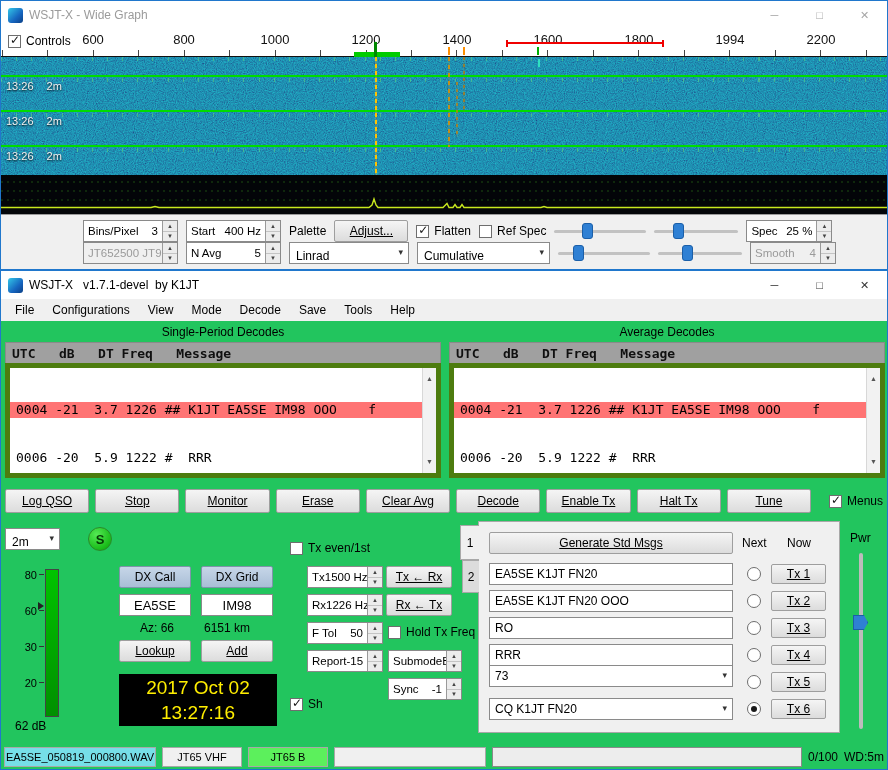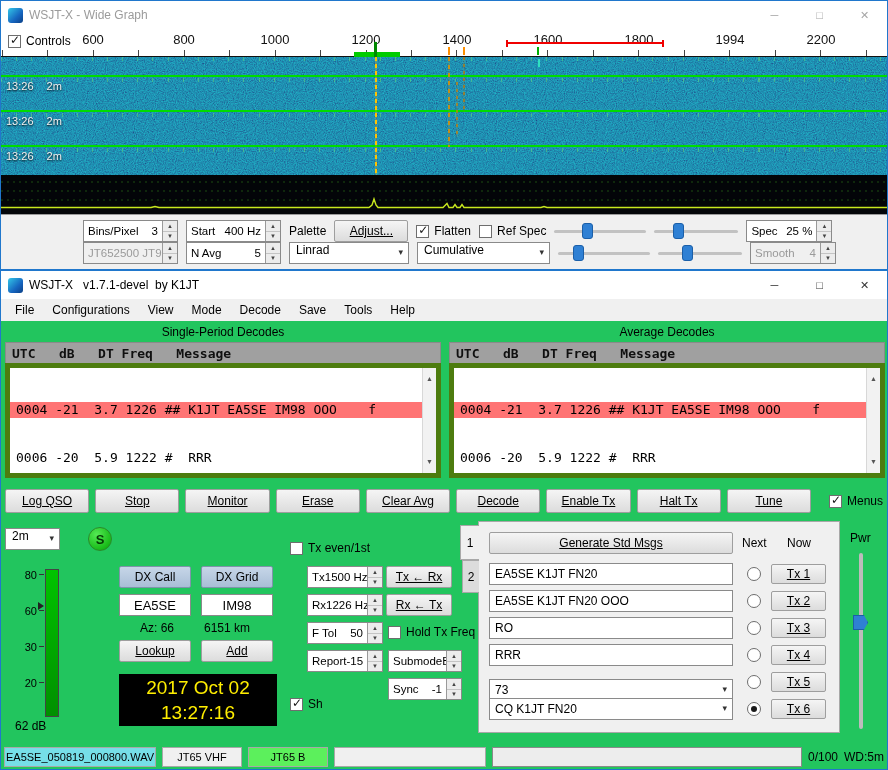--- a/index.html
+++ b/index.html
@@ -28,21 +28,21 @@
   .radio.selected::after { content:""; position:absolute; inset:3px; background:#1a1a1a; border-radius:50%; }
 
   .spin { background:#fff; border:1px solid #8a8a8a; height:22px; display:flex; align-items:center; position:relative; padding:0 17px 0 4px; font-size:11.5px; }
   .spin .spin-label { white-space:nowrap; }
   .spin .spin-value { margin-left:auto; padding-right:2px; white-space:nowrap; }
   .spin .arrows { position:absolute; right:0; top:0; bottom:0; width:15px; border-left:1px solid #9a9a9a; background:#ececec; display:flex; flex-direction:column; }
   .spin .arrows span { flex:1; display:flex; align-items:center; justify-content:center; font-size:6px; color:#444; line-height:1; }
   .spin .arrows span:first-child { border-bottom:1px solid #c4c4c4; }
   .spin.disabled { background:#f0f0f0; color:#9a9a9a; }
 
-  .combo { background:#fff; border:1px solid #8a8a8a; height:22px; display:flex; align-items:flex-start; padding:0 18px 0 6px; position:relative; white-space:nowrap; font-size:12px; }
+  .combo { background:#fff; border:1px solid #8a8a8a; height:22px; display:flex; align-items:flex-end; padding:0 18px 0 6px; position:relative; white-space:nowrap; font-size:12px; }
   .combo::after { content:"▾"; position:absolute; right:5px; top:4px; font-size:9px; color:#333; }
 
   .btn { background:linear-gradient(#f5f5f5,#dcdcdc); border:1px solid #9e9e9e; border-radius:2px; height:22px; display:inline-flex; align-items:center; justify-content:center; font-size:12px; white-space:nowrap;text-decoration:underline; }
 
   .hslider { position:relative; height:20px; }
   .hslider::before { content:""; position:absolute; left:0; right:0; top:9px; height:3px; background:#c2c2c2; border-radius:2px; }
   .hslider .handle { position:absolute; top:2px; width:11px; height:16px; background:#2f80d4; border:1px solid #1b5fa8; border-radius:3px; }
 
   
   .scale-row { position:relative; height:28px; background:#fff; border-bottom:1px solid #111; }
@@ -473,21 +473,21 @@
       <div class="btn tx-btn" style="left:292px;top:69px">Tx 2</div>
 
       <div class="msg-field" style="top:95px">RO</div>
       <div class="radio abs" style="left:268px;top:99px"></div>
       <div class="btn tx-btn" style="left:292px;top:96px">Tx 3</div>
 
       <div class="msg-field" style="top:122px">RRR</div>
       <div class="radio abs" style="left:268px;top:126px"></div>
       <div class="btn tx-btn" style="left:292px;top:123px">Tx 4</div>
 
-      <div class="msg-field combo-style" style="top:157px">73</div>
+      <div class="msg-field combo-style" style="top:143px">73</div>
       <div class="radio abs" style="left:268px;top:153px"></div>
       <div class="btn tx-btn" style="left:292px;top:150px">Tx 5</div>
 
       <div class="msg-field combo-style" style="top:176px">CQ K1JT FN20</div>
       <div class="radio selected abs" style="left:268px;top:180px"></div>
       <div class="btn tx-btn" style="left:292px;top:177px">Tx 6</div>
     </div>
 
     <span class="abs" style="left:849px;top:12px">Pwr</span>
     <div class="vslider-track abs" style="left:858px;top:34px;height:176px"></div>

